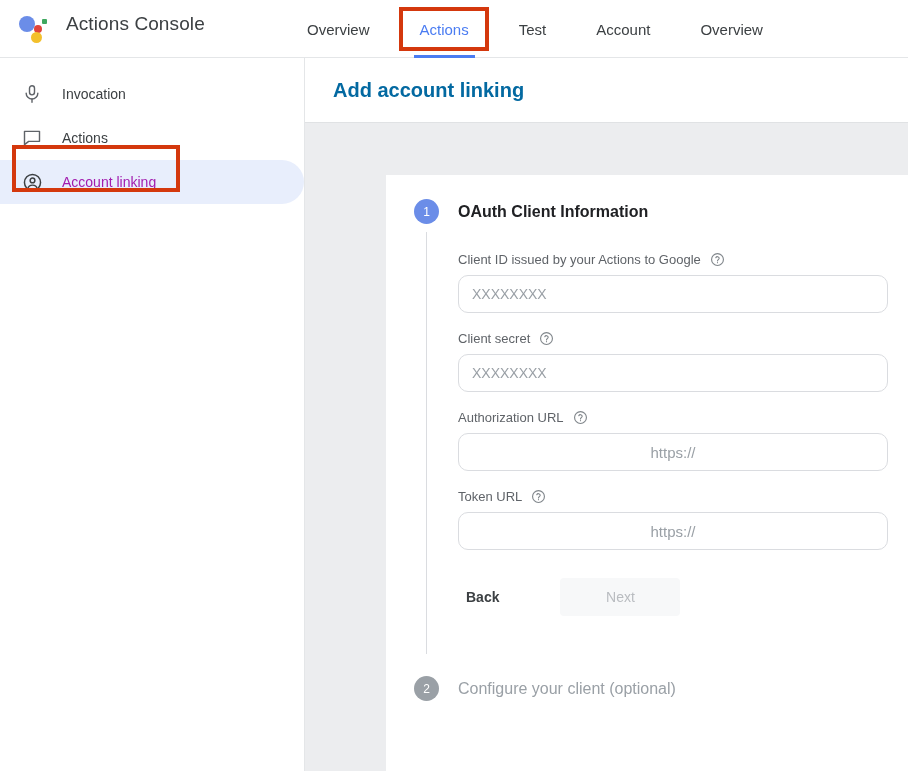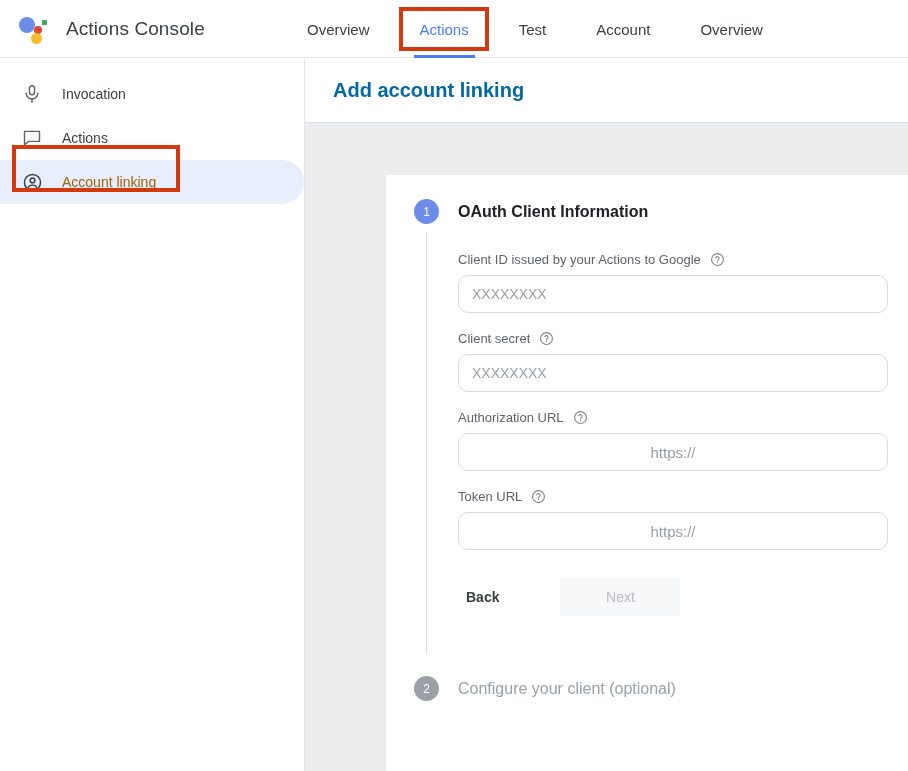--- a/index.html
+++ b/index.html
@@ -25,21 +25,20 @@
     left: 0; top: 0;
     width: 908px; height: 58px;
     background: #ffffff;
     border-bottom: 1px solid #e4e6e8;
   }
 
   .brand {
     position: absolute;
     left: 18px; top: 13px;
     display: flex;
-    align-items: center;
     height: 32px;
   }
   .assistant-logo {
     position: relative;
     width: 30px; height: 30px;
     flex: none;
   }
   .assistant-logo .dot-blue {
     position: absolute;
     left: 1px; top: 3px;
@@ -143,21 +142,21 @@
     align-items: center;
     justify-content: center;
     color: #5f6368;
   }
   .side-label {
     margin-left: 18px;
     font-size: 14px;
     color: #3c4043;
     white-space: nowrap;
   }
-  .side-item.selected .side-label { color: #a16207; }
+  .side-item.selected .side-label { color: #a21caf; }
   .side-item.selected .side-icon { color: #3c4043; }
 
   
   .content {
     position: absolute;
     left: 305px; top: 58px;
     width: 603px; height: 713px;
     background: #ffffff;
     overflow: hidden;
   }

